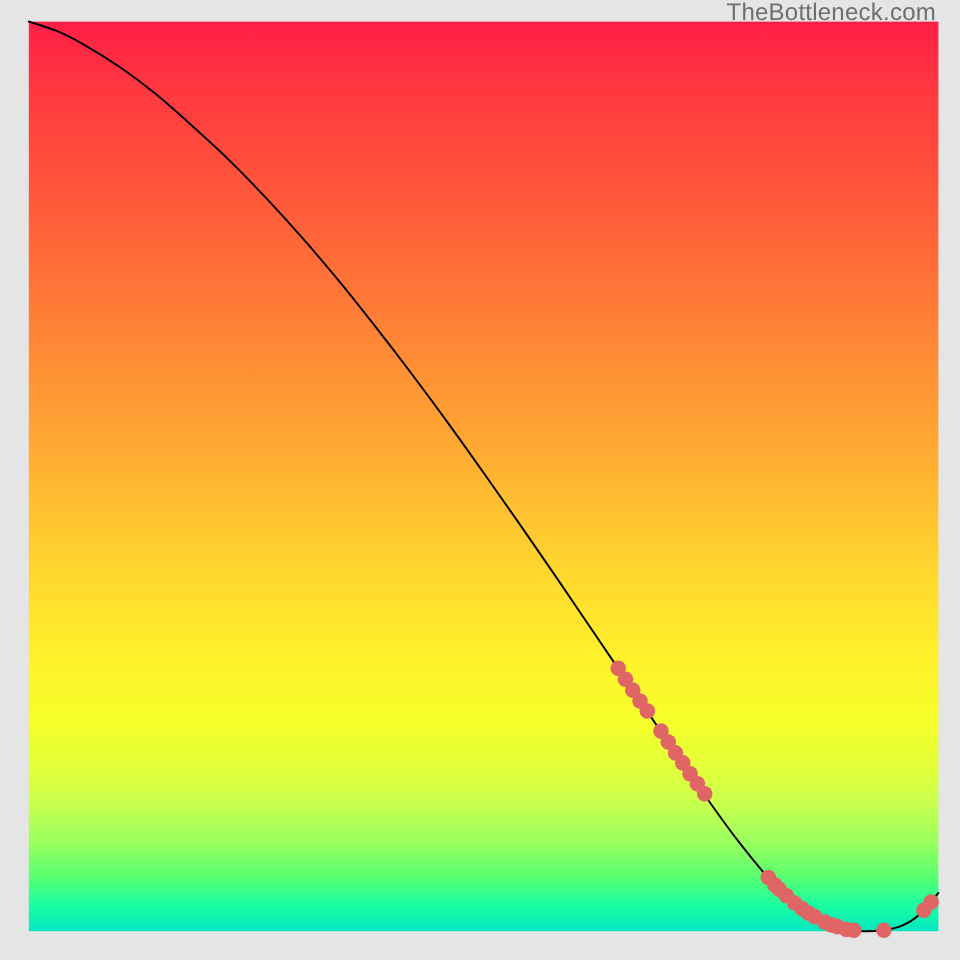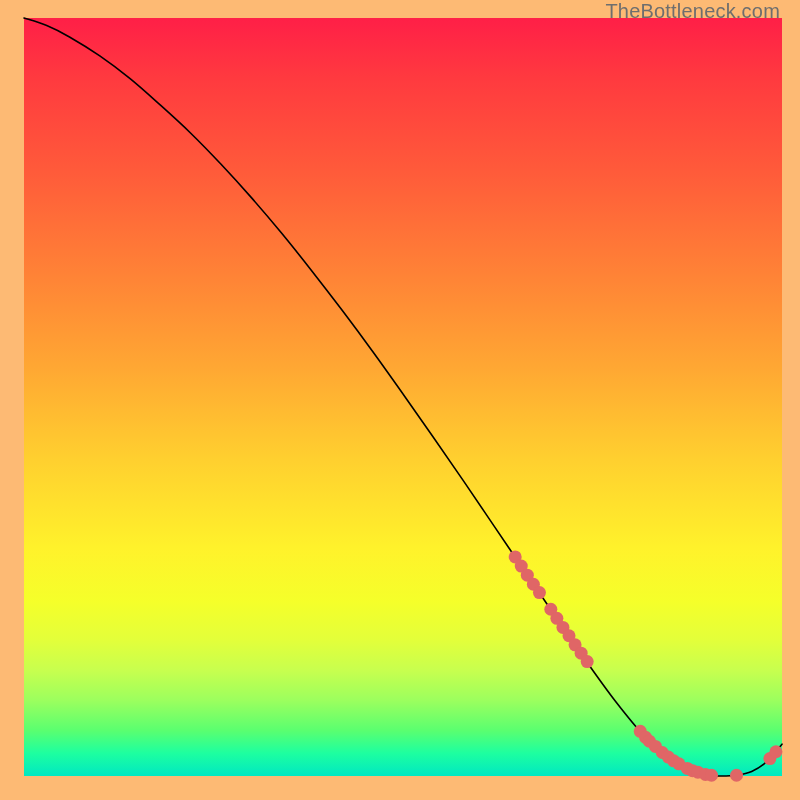--- a/index.html
+++ b/index.html
@@ -8,21 +8,21 @@
     width: 800px;
     height: 800px;
     background: #000;
     overflow: hidden;
     font-family: Arial, Helvetica, sans-serif;
   }
   .stage {
     position: relative;
     width: 800px;
     height: 800px;
-    background: #fdba74;
+    background: #e5e5e5;
     text-decoration: underline;
   }
   
   .plot-area {
     position: absolute;
     left: 24px;
     top: 18px;
     width: 758px;
     height: 758px;
     

